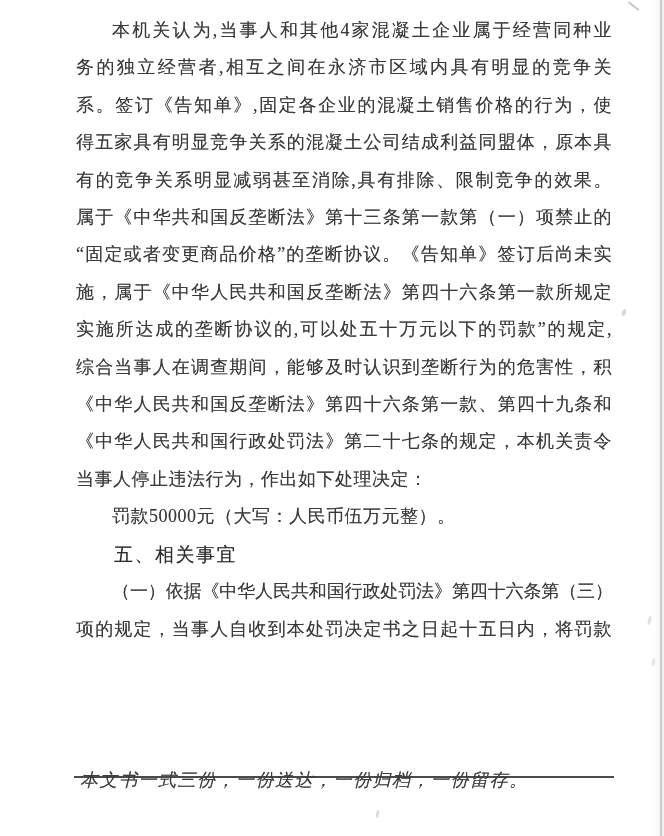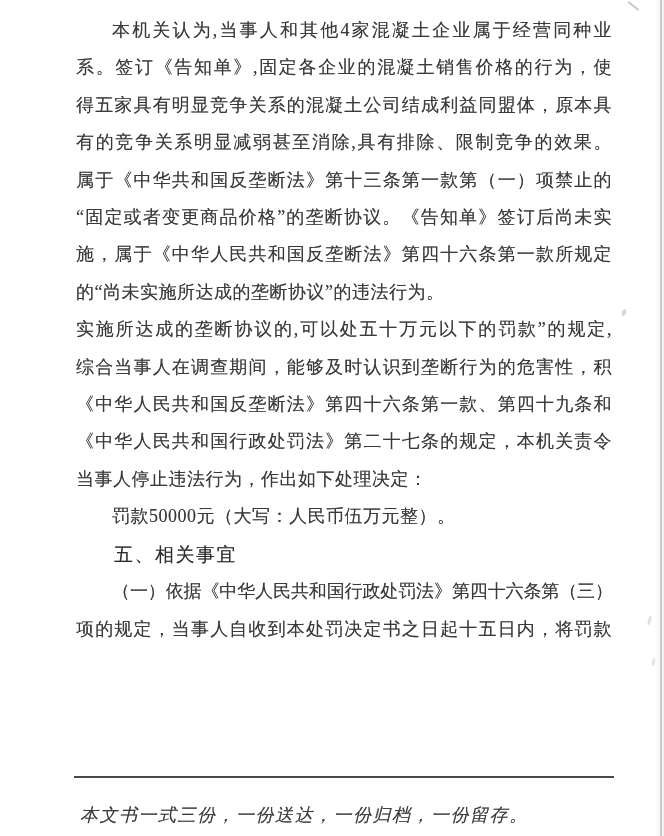--- a/index.html
+++ b/index.html
@@ -57,21 +57,21 @@
     position: absolute;
     left: 74px;
     top: 776px;
     width: 540px;
     height: 0;
     border-top: 2px solid #4a4a4a;
   }
   .footer-note {
     position: absolute;
     left: 80px;
-    top: 800px;
+    top: 765px;
     width: 530px;
     font-style: italic;
     font-size: 18px;
     line-height: 30px;
     color: #3d3d3d;
     letter-spacing: 1.5px;
     text-shadow: 0 0 0.4px rgba(60,60,60,0.5);
   }
   
   .edge-line {
@@ -105,27 +105,27 @@
   .speck-3 { left: 652px; top: 658px; width: 3px; height: 8px; transform: rotate(12deg); background: rgba(130,130,130,0.22); }
   .speck-4 { left: 376px; top: 810px; width: 3px; height: 8px; transform: rotate(10deg); background: rgba(130,130,130,0.28); }
 </style>
 </head>
 <body>
 
 <div class="page">
 
   <div class="doc-body">
     <div class="line indent jfull">本机关认为,当事人和其他4家混凝土企业属于经营同种业</div>
+    <div class="line jfull">务的独立经营者,相互之间在永济市区域内具有明显的竞争关</div>
     <div class="line jfull">系。签订《告知单》,固定各企业的混凝土销售价格的行为，使</div>
     <div class="line jfull">得五家具有明显竞争关系的混凝土公司结成利益同盟体，原本具</div>
     <div class="line jfull">有的竞争关系明显减弱甚至消除,具有排除、限制竞争的效果。</div>
     <div class="line jfull">属于《中华共和国反垄断法》第十三条第一款第（一）项禁止的</div>
     <div class="line jfull">“固定或者变更商品价格”的垄断协议。《告知单》签订后尚未实</div>
     <div class="line jfull">施，属于《中华人民共和国反垄断法》第四十六条第一款所规定</div>
-    <div class="line">的“尚未实施所达成的垄断协议”的违法行为。</div>
     <div class="line jfull">实施所达成的垄断协议的,可以处五十万元以下的罚款”的规定,</div>
     <div class="line jfull">综合当事人在调查期间，能够及时认识到垄断行为的危害性，积</div>
     <div class="line jfull">《中华人民共和国反垄断法》第四十六条第一款、第四十九条和</div>
     <div class="line jfull">《中华人民共和国行政处罚法》第二十七条的规定，本机关责令</div>
     <div class="line">当事人停止违法行为，作出如下处理决定：</div>
     <div class="line indent">罚款50000元（大写：人民币伍万元整）。</div>
     <div class="line indent heading">五、相关事宜</div>
     <div class="line indent jfull tight">（一）依据《中华人民共和国行政处罚法》第四十六条第（三）</div>
     <div class="line jfull">项的规定，当事人自收到本处罚决定书之日起十五日内，将罚款</div>
   </div>

